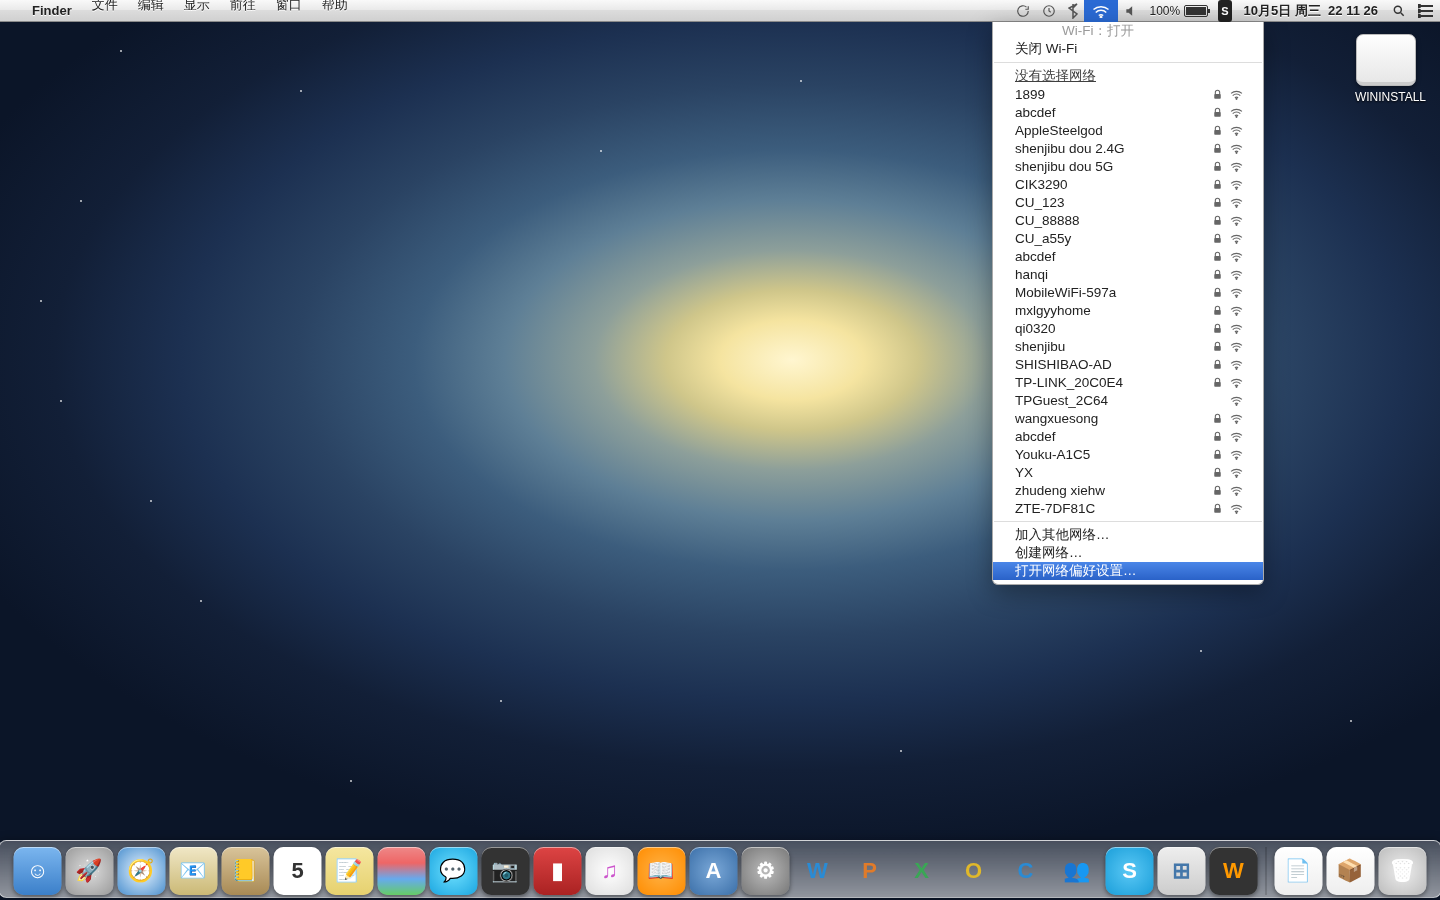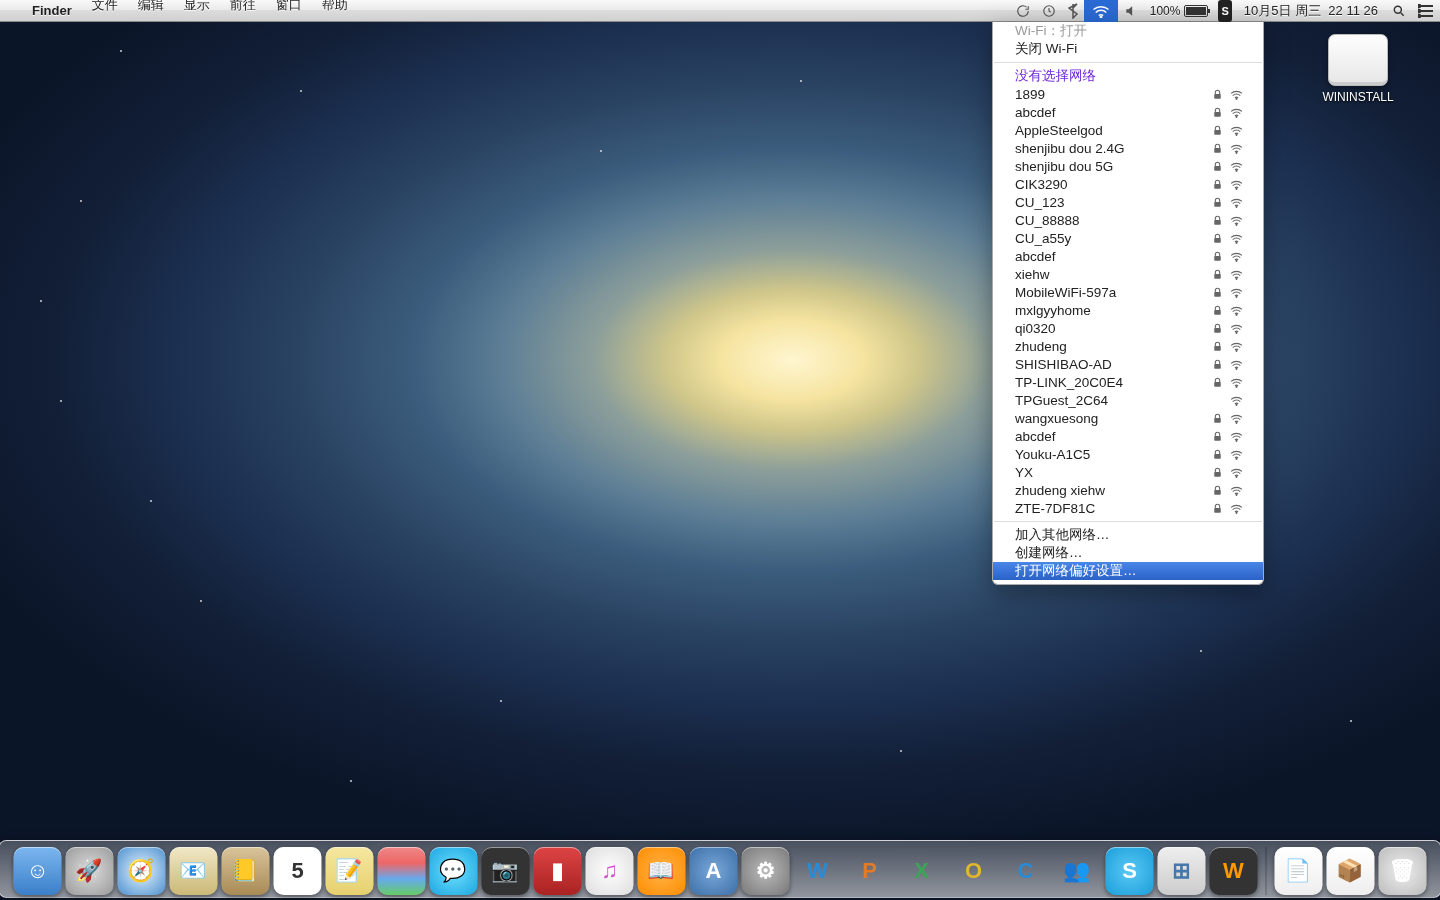--- a/index.html
+++ b/index.html
@@ -22,43 +22,43 @@
   display:flex; align-items:center; font-size:13px; color:#222;
   text-shadow:0 1px 0 #fff;
 }
 #menubar .apple { width:18px; text-align:center; padding:0 10px 0 12px; font-size:15px; }
 #menubar .appname { font-weight:bold; padding:0 10px; }
 #menubar .menu-item { padding:0 10px; height:34px; line-height:22px; }
 #menubar .spacer { flex:1; }
 #menubar .status-icon { padding:0 6px; height:22px; line-height:22px; display:flex; align-items:center; }
 #menubar .wifi-status { background:#2a6ad4; color:#fff; text-shadow:none; padding:0 8px; }
 #menubar svg { display:block; }
-#menubar .datetime { padding:1px 8px; }
+#menubar .datetime { padding:1px 8px;font-weight:bold; }
 .battery-outline { display:inline-block; width:24px; height:12px; border:1px solid #333; border-radius:2px; position:relative; vertical-align:middle; }
 .battery-outline::after{content:"";position:absolute;right:-3px;top:3px;width:2px;height:4px;background:#333;}
 .battery-fill{position:absolute;left:1px;top:1px;bottom:1px;right:1px;background:#333;}
 
 
 #wifi-menu {
   position:absolute; top:22px; left:992px; width:272px;
   background:#fff; border:1px solid #aaa; border-top:none;
   box-shadow:0 8px 24px rgba(0,0,0,.35);
   font-size:13.5px; color:#222; border-radius:0 0 6px 6px;
   padding-bottom:4px;
 }
 #wifi-menu .wm-row { display:flex; align-items:center; height:18px; padding:0 20px 0 22px; position:relative; }
-#wifi-menu .wm-row.disabled { color:#6d28d9; }
+#wifi-menu .wm-row.disabled { color:#404040;text-decoration:underline; }
 #wifi-menu .wm-row .icons { margin-left:auto; display:flex; gap:6px; align-items:center; color:#555; }
 #wifi-menu .sep { height:1px; background:#ddd; margin:4px 1px; }
 #wifi-menu .wm-row.hl { background:linear-gradient(#4a86e8,#2a62c8); color:#fff; }
-#wifi-menu .status-line{color:#9a9a9a;}
+#wifi-menu .status-line{color:#9a9a9a;margin-left:47px;}
 .lock-ic,.wf-ic{width:13px;height:13px;}
 
 
-#desktop-icon { position:absolute; top:34px; right:42px; width:80px; text-align:center; color:#fff; font-size:12px; text-shadow:0 1px 2px #000; }
+#desktop-icon { position:absolute; top:34px; right:14px; width:80px; text-align:right; color:#fff; font-size:12px; text-shadow:0 1px 2px #000; }
 #desktop-icon .drive {
   width:60px; height:52px; margin:0 auto 4px;
   background:linear-gradient(#fefefe,#e6e6e6);
   border:1px solid #bbb; border-radius:7px;
   box-shadow:0 2px 5px rgba(0,0,0,.4), inset 0 -6px 0 -3px #ccc;
 }
 
 
 #dock {
   position:absolute; bottom:2px; left:50%; transform:translateX(-50%);
@@ -315,21 +315,21 @@
           </svg>
           <svg class="wf-ic" viewBox="0 0 24 18" fill="none" stroke="#666" stroke-width="2">
             <path d="M2 7a15 15 0 0 1 20 0"></path>
             <path d="M5 11a10 10 0 0 1 14 0"></path>
             <path d="M9 15a5 5 0 0 1 6 0"></path>
             <circle cx="12" cy="17" r="1" fill="#666"></circle>
           </svg>
         </span>
       </div>
       <div class="wm-row">
-        <span>xiehw</span>
+        <span>hanqi</span>
         <span class="icons">
           <svg class="lock-ic" viewBox="0 0 24 24" fill="#666">
             <rect x="6" y="11" width="12" height="9" rx="1.5"></rect>
             <path d="M8 11V8a4 4 0 1 1 8 0v3" fill="none" stroke="#666" stroke-width="2"></path>
           </svg>
           <svg class="wf-ic" viewBox="0 0 24 18" fill="none" stroke="#666" stroke-width="2">
             <path d="M2 7a15 15 0 0 1 20 0"></path>
             <path d="M5 11a10 10 0 0 1 14 0"></path>
             <path d="M9 15a5 5 0 0 1 6 0"></path>
             <circle cx="12" cy="17" r="1" fill="#666"></circle>
@@ -375,21 +375,21 @@
           </svg>
           <svg class="wf-ic" viewBox="0 0 24 18" fill="none" stroke="#666" stroke-width="2">
             <path d="M2 7a15 15 0 0 1 20 0"></path>
             <path d="M5 11a10 10 0 0 1 14 0"></path>
             <path d="M9 15a5 5 0 0 1 6 0"></path>
             <circle cx="12" cy="17" r="1" fill="#666"></circle>
           </svg>
         </span>
       </div>
       <div class="wm-row">
-        <span>zhudeng</span>
+        <span>shenjibu</span>
         <span class="icons">
           <svg class="lock-ic" viewBox="0 0 24 24" fill="#666">
             <rect x="6" y="11" width="12" height="9" rx="1.5"></rect>
             <path d="M8 11V8a4 4 0 1 1 8 0v3" fill="none" stroke="#666" stroke-width="2"></path>
           </svg>
           <svg class="wf-ic" viewBox="0 0 24 18" fill="none" stroke="#666" stroke-width="2">
             <path d="M2 7a15 15 0 0 1 20 0"></path>
             <path d="M5 11a10 10 0 0 1 14 0"></path>
             <path d="M9 15a5 5 0 0 1 6 0"></path>
             <circle cx="12" cy="17" r="1" fill="#666"></circle>

